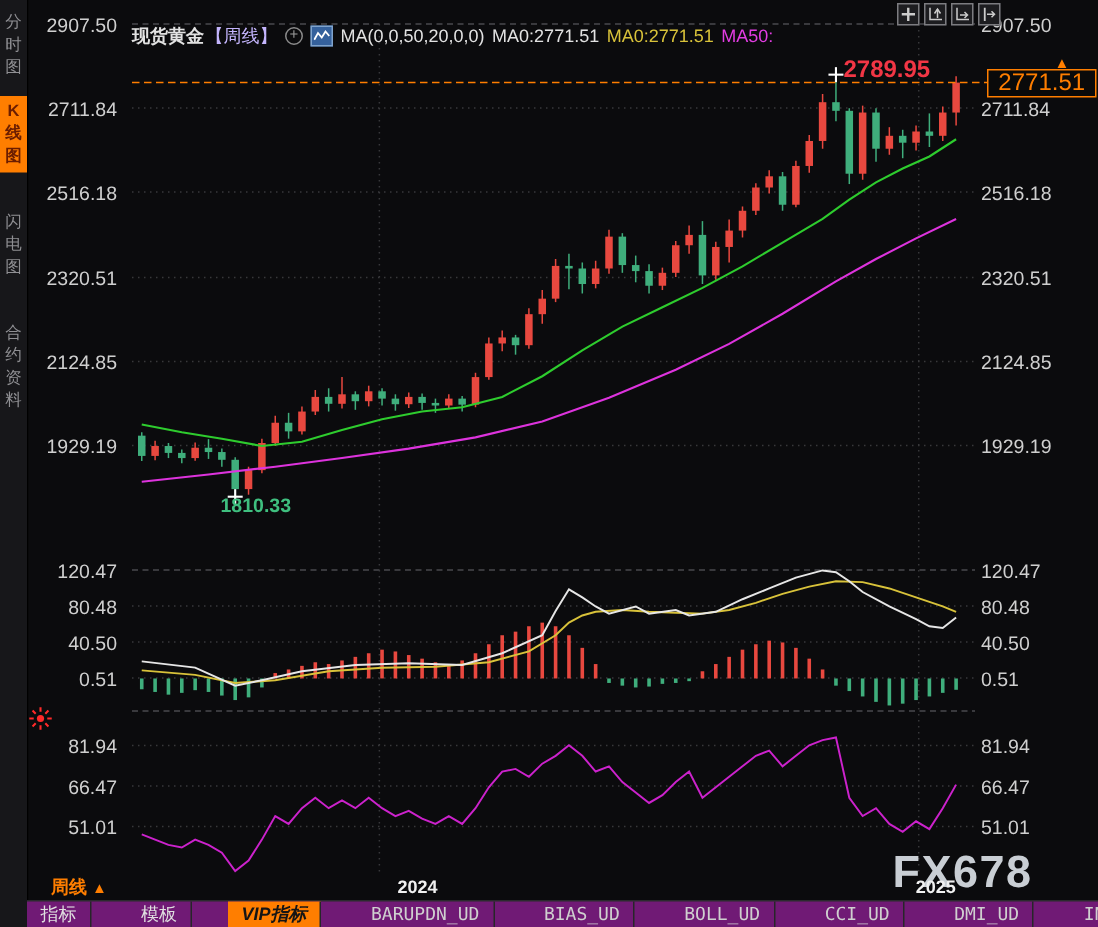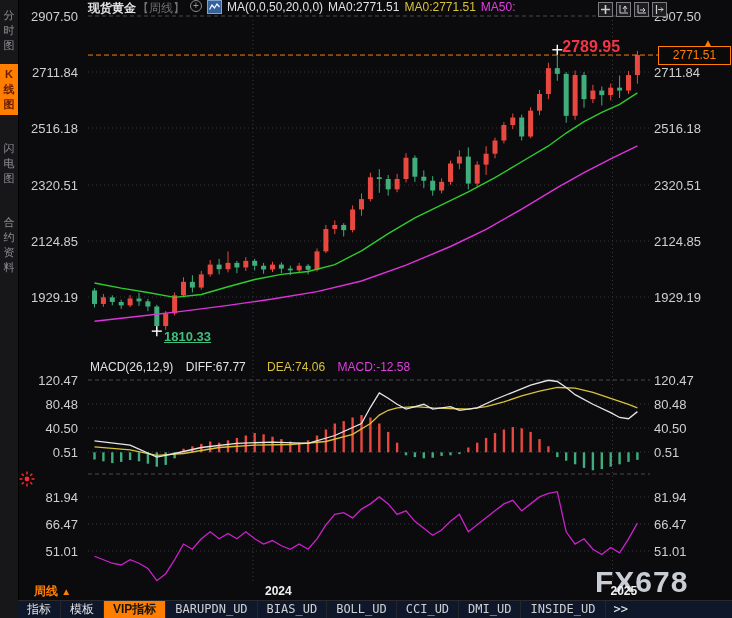--- a/index.html
+++ b/index.html
@@ -4,50 +4,50 @@
 <style>
   html,body{margin:0;padding:0;background:#000;}
   .app{position:relative;width:732px;height:618px;background:#0b0b0d;overflow:hidden;
        font-family:"Liberation Sans","DejaVu Sans",sans-serif;-webkit-font-smoothing:antialiased;}
   
   .sidebar{position:absolute;left:0;top:0;bottom:0;width:18px;background:#17171a;border-right:1px solid #000;z-index:5;}
   .side-tab{position:absolute;left:0;width:18px;display:flex;flex-direction:column;align-items:center;
             font-size:11px;color:#8f8f93;cursor:pointer;line-height:15px;padding:3px 0;}
   .side-tab.active{background:#ff7e00;color:#6b1d00;font-weight:bold;}
   
-  .hdr{position:absolute;left:88px;top:0;height:16px;display:flex;align-items:flex-start;gap:5px;
+  .hdr{position:absolute;left:88px;top:16px;height:16px;display:flex;align-items:center;gap:5px;
        font-size:12px;white-space:nowrap;z-index:6;}
-  .t-white{color:#e2e2e2;} .t-orange{color:#737373;} .t-yellow{color:#d8c23a;} .t-magenta{color:#e23de2;}
+  .t-white{color:#e2e2e2;} .t-orange{color:#c4b5fd;} .t-yellow{color:#d8c23a;} .t-magenta{color:#e23de2;}
   .circle-plus{width:12px;height:12px;border:1px solid #8a8a8a;border-radius:50%;color:#9a9a9a;
                font-size:10px;line-height:10px;text-align:center;box-sizing:border-box;}
   .ind-ic{width:13px;height:12px;background:#35619c;border:1px solid #7fa3cc;display:flex;align-items:center;justify-content:center;}
   .hdr-icons{position:absolute;left:598px;top:2px;display:flex;gap:3px;z-index:6;}
   .hic{width:13px;height:13px;border:1px solid #7c7c80;background:#1d1d20;display:flex;align-items:center;justify-content:center;cursor:pointer;}
   
   .axl{position:absolute;font-size:13px;color:#cfcfcf;z-index:3;}
   .axl.l{left:28px;width:50px;text-align:right;}
   .axl.r{left:654px;width:60px;text-align:left;}
   
   .pane-hdr{position:absolute;left:90px;font-size:12px;white-space:nowrap;z-index:4;}
   .pane-hdr span{margin-right:9px;}
   .ann{position:absolute;font-weight:bold;z-index:4;}
   .price-box{position:absolute;left:658px;width:71px;height:17px;border:1px solid #ff7e00;background:#0a0a0a;
-             color:#ff7e00;font-size:12px;line-height:17px;text-align:center;z-index:7;}
+             color:#ff7e00;font-size:16px;line-height:17px;text-align:center;z-index:7;}
   .price-arrow{position:absolute;left:703px;color:#ff7e00;font-size:10px;z-index:8;}
   
   .xrow-period{position:absolute;left:34px;top:583px;color:#ff7e00;font-weight:bold;font-size:12px;z-index:4;cursor:pointer;}
   .year-label{position:absolute;top:584px;color:#f0f0f0;font-weight:bold;font-size:12px;z-index:4;}
   .watermark{position:absolute;left:595px;top:565px;font-size:30px;font-weight:600;color:#c9ced4;
              letter-spacing:1px;z-index:2;}
   
-  .toolbar{position:absolute;left:18px;right:0;top:600px;height:18px;background:#0f172a;border-top:1px solid #2a2a2d;
-           display:flex;align-items:stretch;z-index:6;}
+  .toolbar{position:absolute;left:18px;right:0;top:600px;height:18px;background:#701a75;border-top:1px solid #2a2a2d;
+           display:flex;align-items:stretch;z-index:6;gap:24px;}
   .tb-item{padding:0 9px;font-size:12px;color:#e0e0e0;line-height:17px;border-right:1px solid #262629;cursor:pointer;white-space:nowrap;}
   .tb-item.mono{font-family:"DejaVu Sans Mono","Liberation Mono",monospace;font-size:12px;color:#cfcfcf;}
-  .tb-item.active{background:#ff7e00;color:#151515;font-weight:bold;}
+  .tb-item.active{background:#ff7e00;color:#151515;font-weight:bold;font-style:italic;}
   .tb-more{padding:0 8px;font-size:12px;color:#eee;line-height:17px;cursor:pointer;font-family:"DejaVu Sans Mono",monospace;}
   svg.plot{position:absolute;left:0;top:0;z-index:1;}
   .burst{position:absolute;left:19px;top:471px;z-index:4;}
 </style>
 </head>
 <body>
 
 <div class="app">
 
   <svg id="plot" class="plot" width="732" height="618">
@@ -324,37 +324,32 @@
         </svg>
     </span>
     <span class="hic">
       <svg width="9" height="9" viewBox="0 0 9 9">
           <path d="M1.5 0v9" stroke="#ccc" stroke-width="1.2"></path>
           <path d="M3 4.5h5M6 2.5l2 2-2 2" stroke="#ccc" stroke-width="1" fill="none"></path>
         </svg>
     </span>
   </div>
 
-  <div class="pane-hdr" style="top:360px;">
-    <span class="t-white"><span>MACD(26,12,9)</span> <span>DIFF:67.77</span></span>
-    <span class="t-yellow">DEA:74.06</span>
-    <span class="t-magenta">MACD:-12.58</span>
-  </div>
 
   <span class="burst">
     <svg width="16" height="16" viewBox="0 0 16 16">
       <circle cx="8" cy="8" r="2.4" fill="#ff2a2a"></circle>
       <g stroke="#ff2a2a" stroke-width="1.4">
         <path d="M8 0.5v3M8 12.5v3M0.5 8h3M12.5 8h3M2.7 2.7l2.1 2.1M11.2 11.2l2.1 2.1M13.3 2.7l-2.1 2.1M4.8 11.2l-2.1 2.1"></path>
       </g>
     </svg>
   </span>
 
   <div class="ann" id="ann-high" style="color: rgb(242, 54, 69); font-size: 16px; left: 562.3px; top: 37.7639px;">2789.95</div>
-  <div class="ann" id="ann-low" style="color: rgb(63, 191, 127); font-size: 13px; left: 164px; top: 329.14px; text-decoration: underline;">1810.33</div>
+  <div class="ann" id="ann-low" style="color: rgb(63, 191, 127); font-size: 13px; left: 147px; top: 329.14px;">1810.33</div>
 
   <span class="price-arrow" id="price-arrow" style="top: 37.0604px;">▲</span>
   <div class="price-box" id="price-box" style="top: 46.0604px;">2771.51</div>
 
   <div class="xrow-period">
     <span>周线</span>
     <span style="font-size:10px;">▲</span>
   </div>
   <div class="watermark">FX678</div>
 

